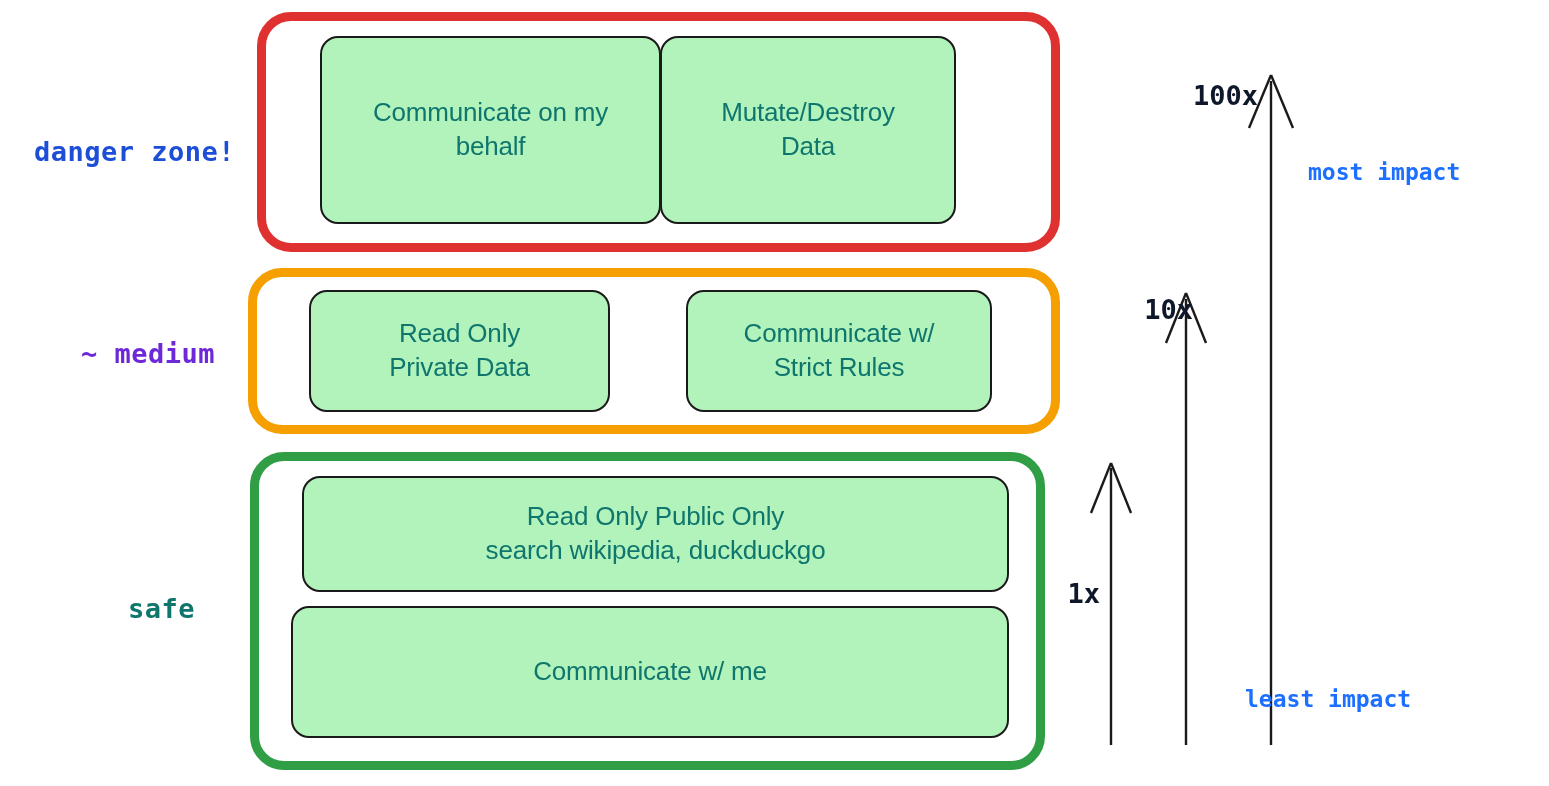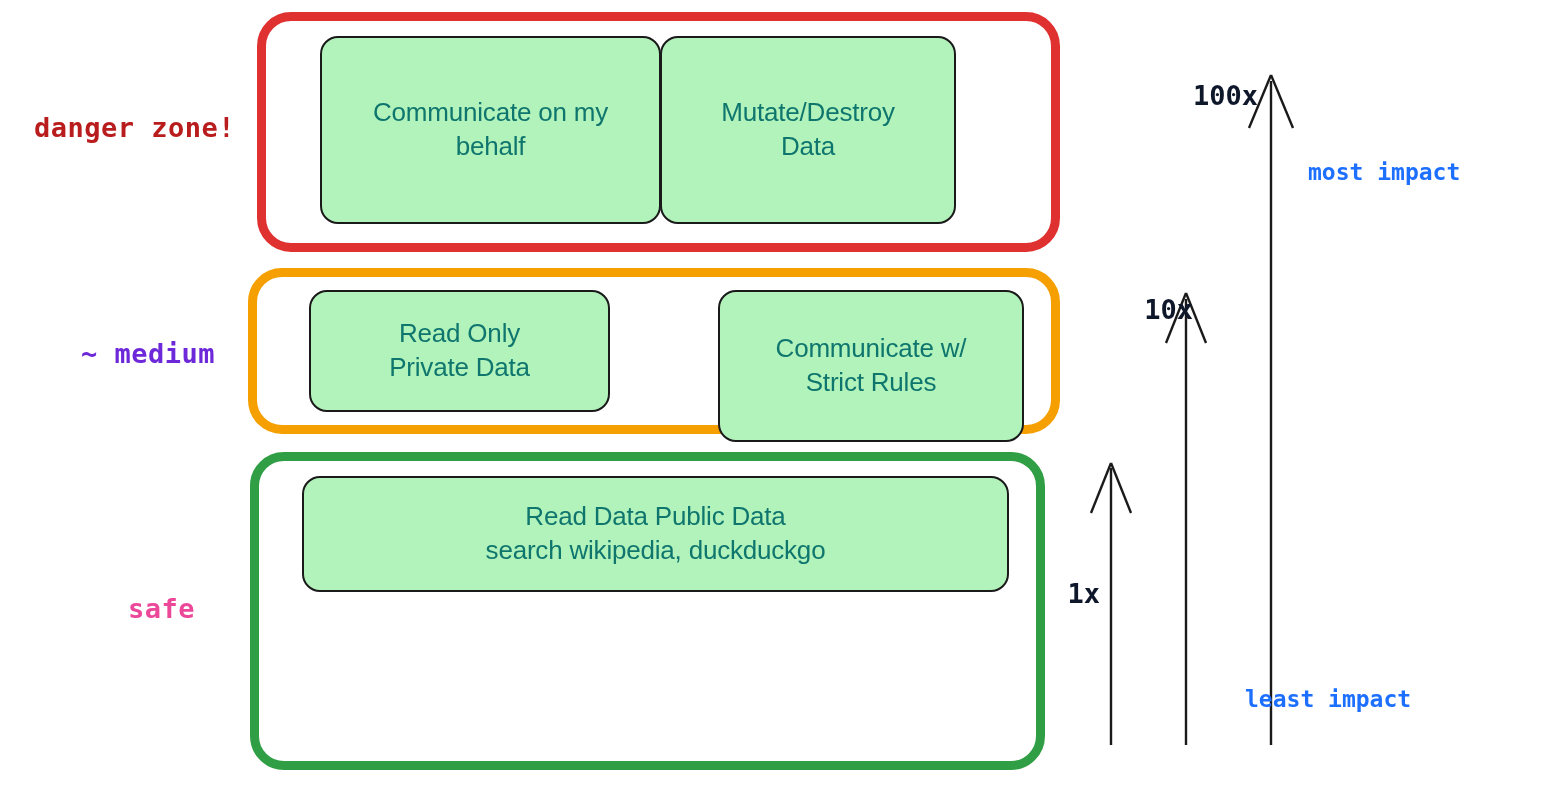--- a/index.html
+++ b/index.html
@@ -22,23 +22,23 @@
   
   .tier-label {
     position: absolute;
     font-family: "DejaVu Sans Mono", "Liberation Mono", monospace;
     font-size: 27px;
     font-weight: 700;
     letter-spacing: 0.5px;
     white-space: nowrap;
     text-align: right;
   }
-  .tier-label.danger { color: #b91c1c; }
+  .tier-label.danger { color: #1d4ed8; margin-top: 24px; }
   .tier-label.medium { color: #6d28d9; }
-  .tier-label.safe   { color: #ec4899; }
+  .tier-label.safe   { color: #0f766e; }
 
   
   .tier-box {
     position: absolute;
     box-sizing: border-box;
     background: #ffffff;
     border-style: solid;
     border-width: 9px;
     border-radius: 34px;
     display: flex;
@@ -112,31 +112,32 @@
 Data</div>
 
   <div class="tier-label medium" style="left:20px; top:338px; width:195px;">~ medium</div>
 
   <div class="tier-box medium" style="left:248px; top:268px; width:812px; height:166px;">
   </div>
 
   <div class="card" style="left:309px; top:290px; width:301px; height:122px;">Read Only
 Private Data</div>
 
-  <div class="card" style="left:686px; top:290px; width:306px; height:152px;margin-left:32px;">Communicate w/
+  <div class="card" style="left:686px; top:290px; width:306px; height:122px;">Communicate w/
 Strict Rules</div>
 
   <div class="tier-label safe" style="left:20px; top:593px; width:175px;">safe</div>
 
   <div class="tier-box safe" style="left:250px; top:452px; width:795px; height:318px;">
   </div>
 
-  <div class="card" style="left:302px; top:476px; width:707px; height:116px;">Read Data Public Data
+  <div class="card" style="left:302px; top:476px; width:707px; height:116px;">Read Only Public Only
 search wikipedia, duckduckgo</div>
 
+  <div class="card" style="left:291px; top:606px; width:718px; height:132px;">Communicate w/ me</div>
 
   <svg class="scale-svg" viewBox="0 0 330 786">
 
     <g>
       <line x1="51" y1="745" x2="51" y2="468" stroke="#1a1a1a" stroke-width="2.4"></line>
       <line x1="51" y1="463" x2="31" y2="513" stroke="#1a1a1a" stroke-width="2.4"></line>
       <line x1="51" y1="463" x2="71" y2="513" stroke="#1a1a1a" stroke-width="2.4"></line>
     </g>
 
     <g>

